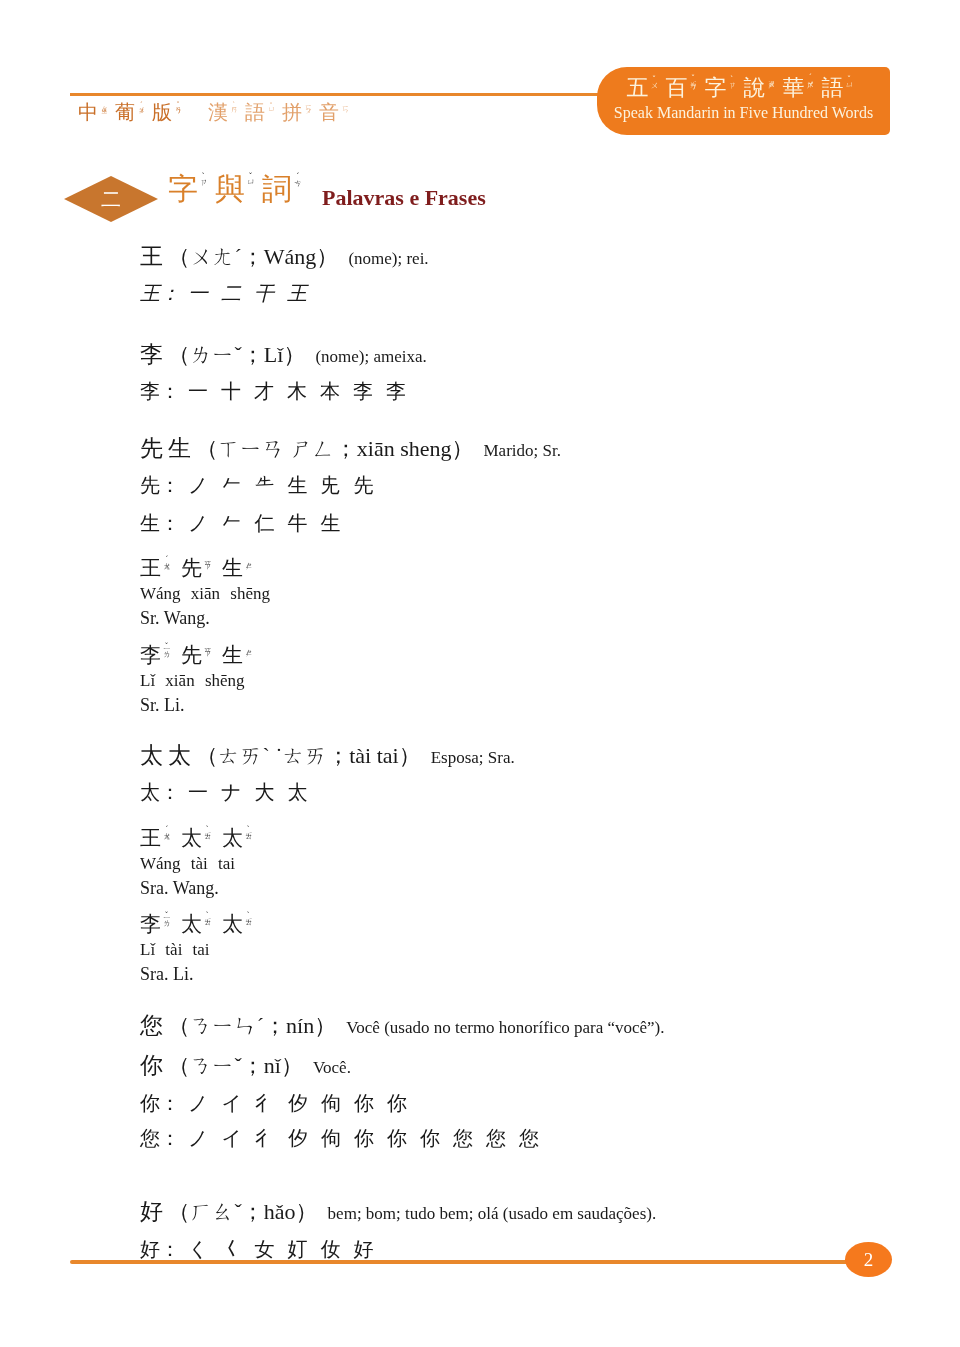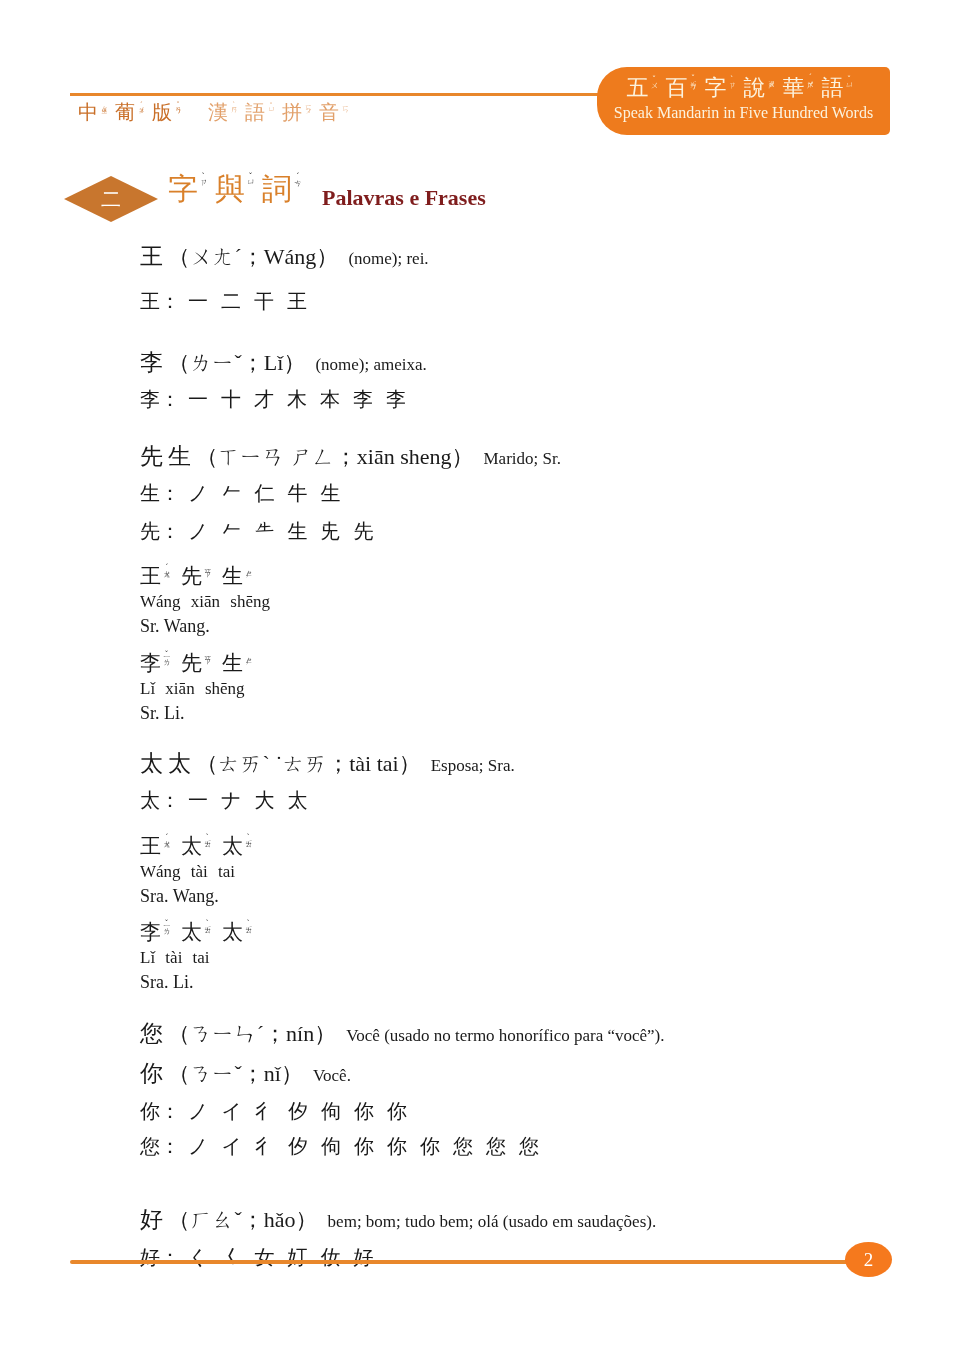--- a/index.html
+++ b/index.html
@@ -43,21 +43,21 @@
   .block.strokes{font-size:20px;line-height:34px;}
   .s-label{margin-right:8px;}
   .s-steps .litem{margin-right:13px;}
   .block.phrase .p-chars{font-size:21px;line-height:28px;}
   .block.phrase .p-chars .rchar{margin-right:5px;}
   .block.phrase .p-pinyin{font-size:17px;line-height:23px;word-spacing:6px;}
   .block.phrase .p-gloss{font-size:18px;line-height:26px;}
 
   
   .content .block:nth-child(1){margin-top:0;}
-  .content .block:nth-child(2){margin-top:8px;}
+  .content .block:nth-child(2){margin-top:0;font-style:italic;}
   .content .block:nth-child(3){margin-top:28px;}
   .content .block:nth-child(4){margin-top:0;}
   .content .block:nth-child(5){margin-top:24px;}
   .content .block:nth-child(6){margin-top:0;}
   .content .block:nth-child(7){margin-top:4px;}
   .content .block:nth-child(8){margin-top:14px;}
   .content .block:nth-child(9){margin-top:10px;}
   .content .block:nth-child(10){margin-top:21px;}
   .content .block:nth-child(11){margin-top:0;}
   .content .block:nth-child(12){margin-top:15px;}
@@ -156,24 +156,24 @@
       <div class="block word">
     <span class="w-hanzi">李</span><span class="w-reading">（ㄌㄧˇ；Lǐ）</span><span class="w-gloss">(nome); ameixa.</span>
   </div>
       <div class="block strokes">
     <span class="s-label">李：</span><span class="s-steps"><span class="litem">一</span><span class="litem">十</span><span class="litem">才</span><span class="litem">木</span><span class="litem">本</span><span class="litem">李</span><span class="litem">李</span></span>
   </div>
       <div class="block word">
     <span class="w-hanzi">先生</span><span class="w-reading">（ㄒㄧㄢ ㄕㄥ；xiān sheng）</span><span class="w-gloss">Marido; Sr.</span>
   </div>
       <div class="block strokes">
+    <span class="s-label">先：</span><span class="s-steps"><span class="litem">ノ</span><span class="litem">𠂉</span><span class="litem">𠂒</span><span class="litem">生</span><span class="litem">兂</span><span class="litem">先</span></span>
+  </div>
+      <div class="block strokes">
     <span class="s-label">生：</span><span class="s-steps"><span class="litem">ノ</span><span class="litem">𠂉</span><span class="litem">仁</span><span class="litem">牛</span><span class="litem">生</span></span>
-  </div>
-      <div class="block strokes">
-    <span class="s-label">先：</span><span class="s-steps"><span class="litem">ノ</span><span class="litem">𠂉</span><span class="litem">𠂒</span><span class="litem">生</span><span class="litem">兂</span><span class="litem">先</span></span>
   </div>
       <div class="block phrase">
     <div class="p-chars"><span class="rchar">
             <span class="rchar-h">王</span>
             <span class="rchar-z">ㄨㄤˊ</span>
           </span><span class="rchar">
             <span class="rchar-h">先</span>
             <span class="rchar-z">ㄒㄧㄢ</span>
           </span><span class="rchar">
             <span class="rchar-h">生</span>

